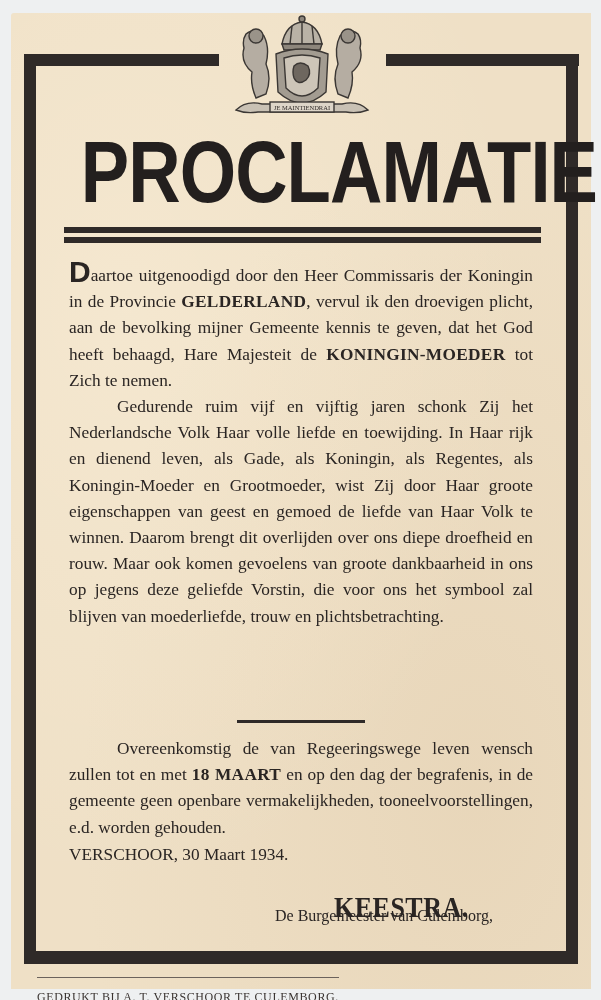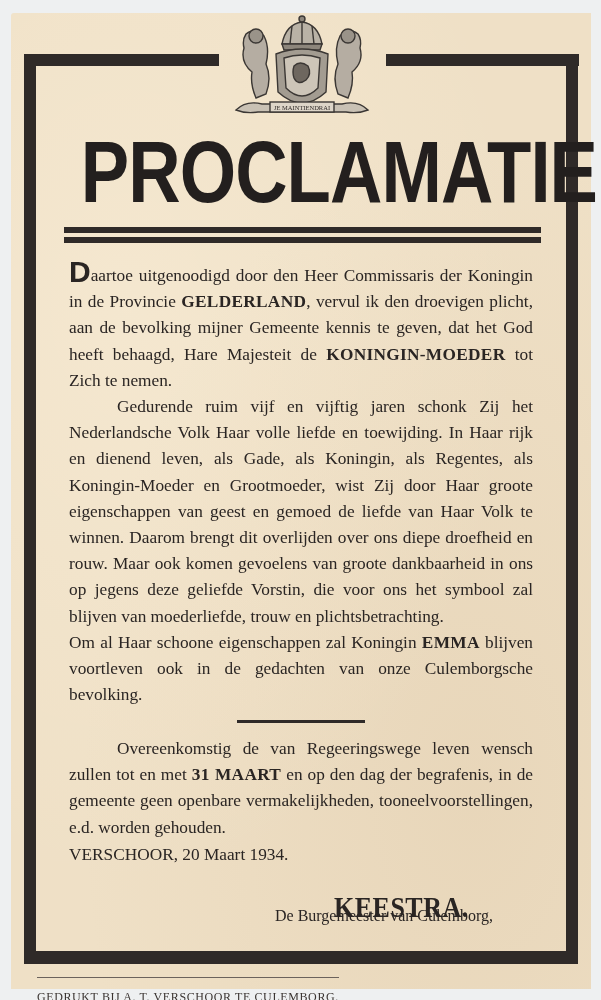--- a/index.html
+++ b/index.html
@@ -99,27 +99,26 @@
 </svg>
 
 <div class="title">PROCLAMATIE</div>
 
 <div class="bar" style="left:64px; top:227px; width:477px; height:6px;"></div>
 <div class="bar" style="left:64px; top:237px; width:477px; height:6px;"></div>
 
 <div class="body-text" style="top:262px;">
   <p><span class="drop">D</span><span>aartoe uitgenoodigd door den Heer Commissaris der Koningin in de Provincie </span><b>GELDERLAND</b><span>, vervul ik den droevigen plicht, aan de bevolking mijner Gemeente kennis te geven, dat het God heeft behaagd, Hare Majesteit de </span><b>KONINGIN-MOEDER</b><span> tot Zich te nemen.</span></p>
   <p class="indent">Gedurende ruim vijf en vijftig jaren schonk Zij het Nederlandsche Volk Haar volle liefde en toewijding. In Haar rijk en dienend leven, als Gade, als Koningin, als Regentes, als Koningin-Moeder en Grootmoeder, wist Zij door Haar groote eigenschappen van geest en gemoed de liefde van Haar Volk te winnen. Daarom brengt dit overlijden over ons diepe droef­heid en rouw. Maar ook komen gevoelens van groote dank­baarheid in ons op jegens deze geliefde Vorstin, die voor ons het symbool zal blijven van moederliefde, trouw en plichts­betrachting.</p>
-  <p><span>Om al Haar schoone eigenschappen zal Koningin </span><b>EMMA</b><span> blijven voortleven ook in de gedachten van onze Culemborgsche bevolking.</span></p>
 </div>
 
 <div class="sep"></div>
 
 <div class="body-text" style="top:736px;">
-  <p class="indent"><span>Overeenkomstig de van Regeeringswege leven wensch zullen tot en met </span><b>31 MAART</b><span> en op den dag der begrafenis, in de gemeente geen openbare vermakelijkheden, tooneelvoorstellin­gen, e.d. worden gehouden.</span></p>
+  <p class="indent"><span>Overeenkomstig de van Regeeringswege leven wensch zullen tot en met </span><b>18 MAART</b><span> en op den dag der begrafenis, in de gemeente geen openbare vermakelijkheden, tooneelvoorstellin­gen, e.d. worden gehouden.</span></p>
 </div>
 
-<div class="dateline"><span>VERSCHOOR</span><span>, 20 Maart 1934.</span></div>
+<div class="dateline"><span>VERSCHOOR</span><span>, 30 Maart 1934.</span></div>
 
 <div class="signer">De Burgemeester van Culemborg,</div>
 <div class="mayor">KEESTRA.</div>
 
 <div class="printer">GEDRUKT BIJ A. T. VERSCHOOR TE CULEMBORG.</div>
 
 </body></html>

